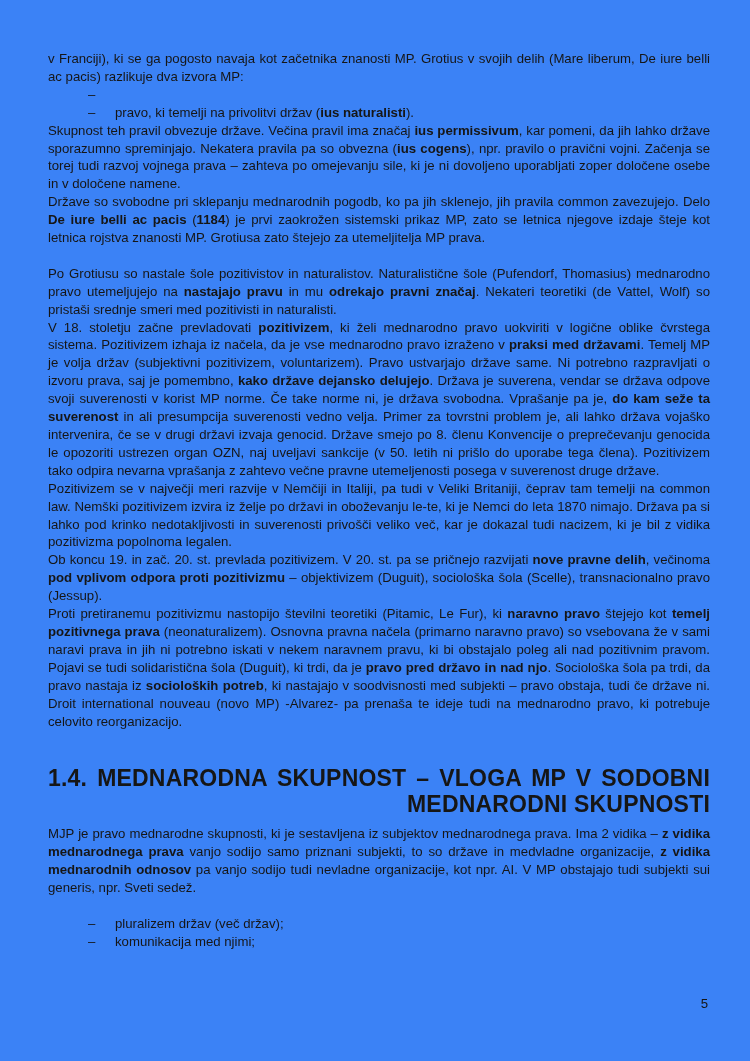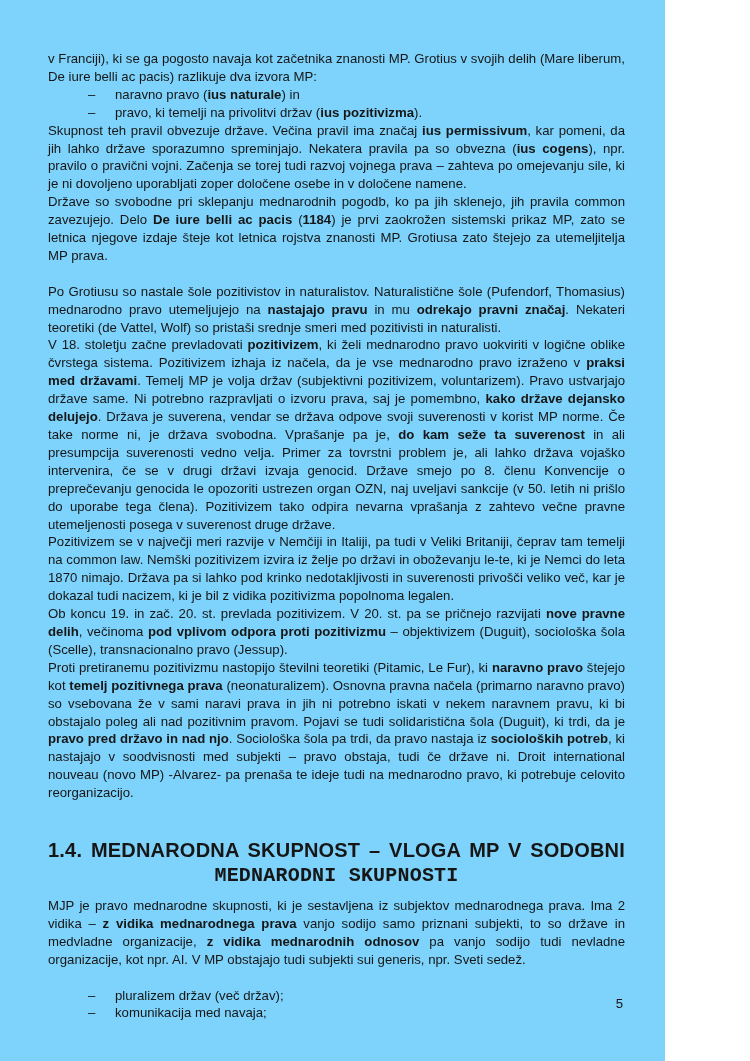--- a/index.html
+++ b/index.html
@@ -2,23 +2,23 @@
 <html><head>
 <meta charset="utf-8">
 <style>
   html, body {
     margin: 0;
     padding: 0;
     background: #ffffff;
   }
   .page {
     position: relative;
-    width: 665px;
+    width: 750px;
     height: 1061px;
-    background: #7dd3fc;
+    background: #3b82f6;
     box-sizing: border-box;
     padding: 50px 40px 8px 48px;
     font-family: "Liberation Sans", "DejaVu Sans", sans-serif;
     font-size: 13.2px;
     line-height: 17.9px;
     color: #161616;
     overflow: hidden;
   }
   .content { width: 100%; }
   p.para {
@@ -29,53 +29,52 @@
   .bullet-item {
     display: flex;
     margin-left: 40px;
   }
   .bullet-item .dash {
     width: 27px;
     flex-shrink: 0;
   }
   .spacer { height: 17.9px; }
   h1.heading {
-    font-size: 20px;
+    font-size: 23px;
     line-height: 26px;
     font-weight: bold;
     margin: 35px 0 8px 0;
     letter-spacing: 0.2px;
   }
   .heading-line1 {
     text-align: justify;
     text-align-last: justify;
   }
-  .heading-line2 { text-align: center; font-family: Liberation Mono, monospace; }
+  .heading-line2 { text-align: right; }
   b { font-weight: bold; }
   .page-number {
     position: absolute;
     top: 995px;
     right: 42px;
     font-size: 13.2px;
     color: #161616;
   }
 </style>
 </head>
 <body>
 
 <div class="page">
   <div class="content">
       <p class="para"><span>v Franciji), ki se ga pogosto navaja kot začetnika znanosti MP. Grotius v svojih delih (Mare liberum, De iure belli ac pacis) razlikuje dva izvora MP:</span></p>
       <div class="bullet-item">
         <span class="dash">–</span>
-        <span class="li-text"><span>naravno pravo (</span><b>ius naturale</b><span>) in</span></span>
       </div>
       <div class="bullet-item">
         <span class="dash">–</span>
-        <span class="li-text"><span>pravo, ki temelji na privolitvi držav (</span><b>ius pozitivizma</b><span>).</span></span>
+        <span class="li-text"><span>pravo, ki temelji na privolitvi držav (</span><b>ius naturalisti</b><span>).</span></span>
       </div>
       <p class="para"><span>Skupnost teh pravil obvezuje države. Večina pravil ima značaj </span><b>ius permissivum</b><span>, kar pomeni, da jih lahko države sporazumno spreminjajo. Nekatera pravila pa so obvezna (</span><b>ius cogens</b><span>), npr. pravilo o pravični vojni. Začenja se torej tudi razvoj vojnega prava – zahteva po omejevanju sile, ki je ni dovoljeno uporabljati zoper določene osebe in v določene namene.</span></p>
       <p class="para"><span>Države so svobodne pri sklepanju mednarodnih pogodb, ko pa jih sklenejo, jih pravila common zavezujejo. Delo </span><b>De iure belli ac pacis</b><span> (</span><b>1184</b><span>) je prvi zaokrožen sistemski prikaz MP, zato se letnica njegove izdaje šteje kot letnica rojstva znanosti MP. Grotiusa zato štejejo za utemeljitelja MP prava.</span></p>
       <div class="spacer"></div>
       <p class="para"><span>Po Grotiusu so nastale šole pozitivistov in naturalistov. Naturalistične šole (Pufendorf, Thomasius) mednarodno pravo utemeljujejo na </span><b>nastajajo pravu</b><span> in mu </span><b>odrekajo pravni značaj</b><span>. Nekateri teoretiki (de Vattel, Wolf) so pristaši srednje smeri med pozitivisti in naturalisti.</span></p>
       <p class="para"><span>V 18. stoletju začne prevladovati </span><b>pozitivizem</b><span>, ki želi mednarodno pravo uokviriti v logične oblike čvrstega sistema. Pozitivizem izhaja iz načela, da je vse mednarodno pravo izraženo v </span><b>praksi med državami</b><span>. Temelj MP je volja držav (subjektivni pozitivizem, voluntarizem). Pravo ustvarjajo države same. Ni potrebno razpravljati o izvoru prava, saj je pomembno, </span><b>kako države dejansko delujejo</b><span>. Država je suverena, vendar se država odpove svoji suverenosti v korist MP norme. Če take norme ni, je država svobodna. Vprašanje pa je, </span><b>do kam seže ta suverenost</b><span> in ali presumpcija suverenosti vedno velja. Primer za tovrstni problem je, ali lahko država vojaško intervenira, če se v drugi državi izvaja genocid. Države smejo po 8. členu Konvencije o preprečevanju genocida le opozoriti ustrezen organ OZN, naj uveljavi sankcije (v 50. letih ni prišlo do uporabe tega člena). Pozitivizem tako odpira nevarna vprašanja z zahtevo večne pravne utemeljenosti posega v suverenost druge države.</span></p>
       <p class="para"><span>Pozitivizem se v največji meri razvije v Nemčiji in Italiji, pa tudi v Veliki Britaniji, čeprav tam temelji na common law. Nemški pozitivizem izvira iz želje po državi in oboževanju le-te, ki je Nemci do leta 1870 nimajo. Država pa si lahko pod krinko nedotakljivosti in suverenosti privošči veliko več, kar je dokazal tudi nacizem, ki je bil z vidika pozitivizma popolnoma legalen.</span></p>
       <p class="para"><span>Ob koncu 19. in zač. 20. st. prevlada pozitivizem. V 20. st. pa se pričnejo razvijati </span><b>nove pravne delih</b><span>, večinoma </span><b>pod vplivom odpora proti pozitivizmu</b><span> – objektivizem (Duguit), sociološka šola (Scelle), transnacionalno pravo (Jessup).</span></p>
       <p class="para"><span>Proti pretiranemu pozitivizmu nastopijo številni teoretiki (Pitamic, Le Fur), ki </span><b>naravno pravo</b><span> štejejo kot </span><b>temelj pozitivnega prava</b><span> (neonaturalizem). Osnovna pravna načela (primarno naravno pravo) so vsebovana že v sami naravi prava in jih ni potrebno iskati v nekem naravnem pravu, ki bi obstajalo poleg ali nad pozitivnim pravom. Pojavi se tudi solidaristična šola (Duguit), ki trdi, da je </span><b>pravo pred državo in nad njo</b><span>. Sociološka šola pa trdi, da pravo nastaja iz </span><b>socioloških potreb</b><span>, ki nastajajo v soodvisnosti med subjekti – pravo obstaja, tudi če države ni. Droit international nouveau (novo MP) -Alvarez- pa prenaša te ideje tudi na mednarodno pravo, ki potrebuje celovito reorganizacijo.</span></p>
       <h1 class="heading">
@@ -83,17 +82,17 @@
         <div class="heading-line2">MEDNARODNI SKUPNOSTI</div>
       </h1>
       <p class="para"><span>MJP je pravo mednarodne skupnosti, ki je sestavljena iz subjektov mednarodnega prava. Ima 2 vidika – </span><b>z vidika mednarodnega prava</b><span> vanjo sodijo samo priznani subjekti, to so države in medvladne organizacije, </span><b>z vidika mednarodnih odnosov</b><span> pa vanjo sodijo tudi nevladne organizacije, kot npr. AI. V MP obstajajo tudi subjekti sui generis, npr. Sveti sedež.</span></p>
       <div class="spacer"></div>
       <div class="bullet-item">
         <span class="dash">–</span>
         <span class="li-text"><span>pluralizem držav (več držav);</span></span>
       </div>
       <div class="bullet-item">
         <span class="dash">–</span>
-        <span class="li-text"><span>komunikacija med navaja;</span></span>
+        <span class="li-text"><span>komunikacija med njimi;</span></span>
       </div>
     </div>
   <div class="page-number">5</div>
 </div>
 
 </body></html>

